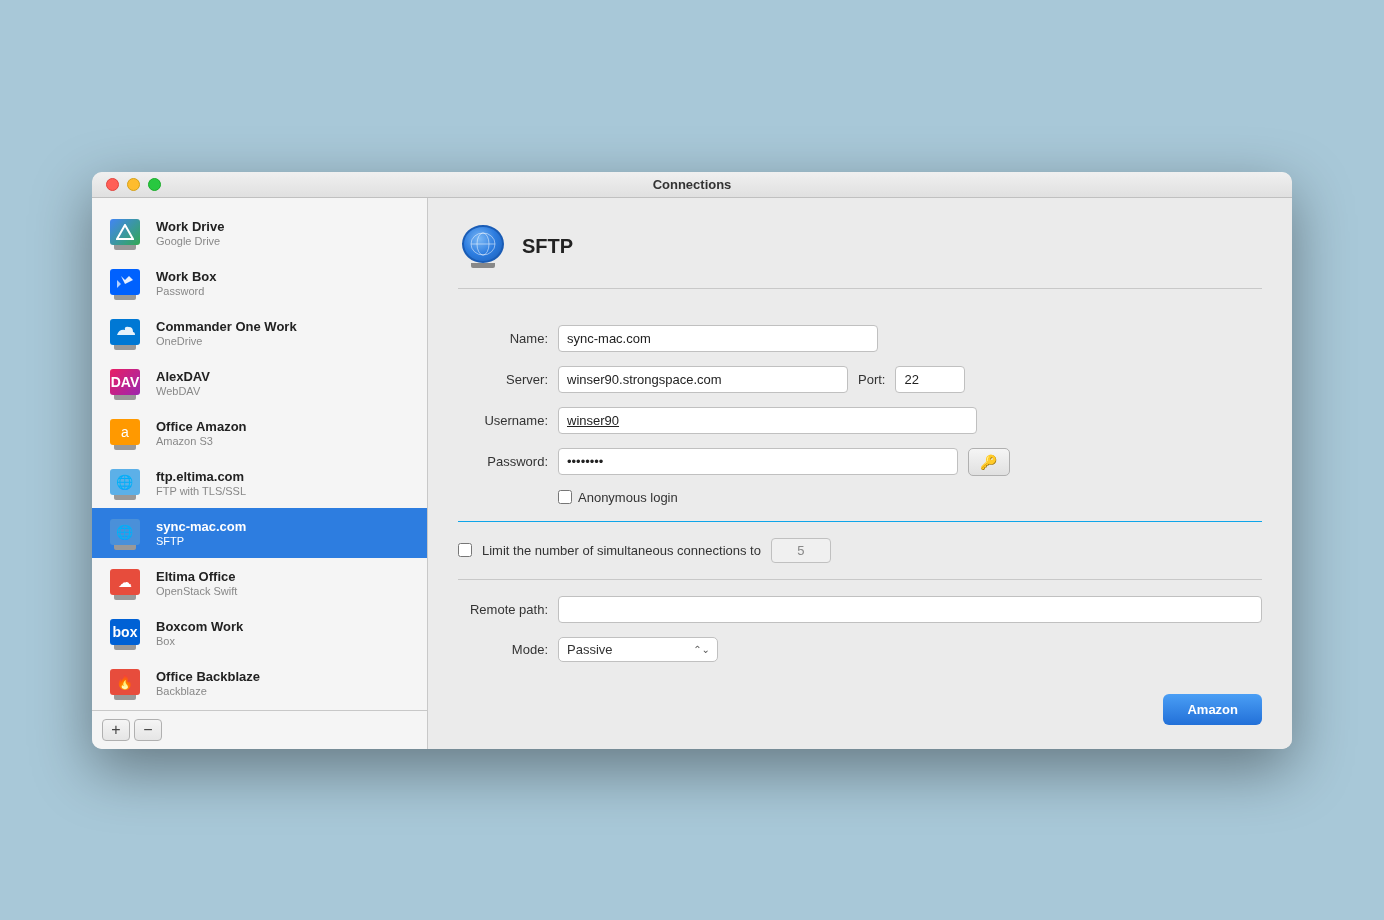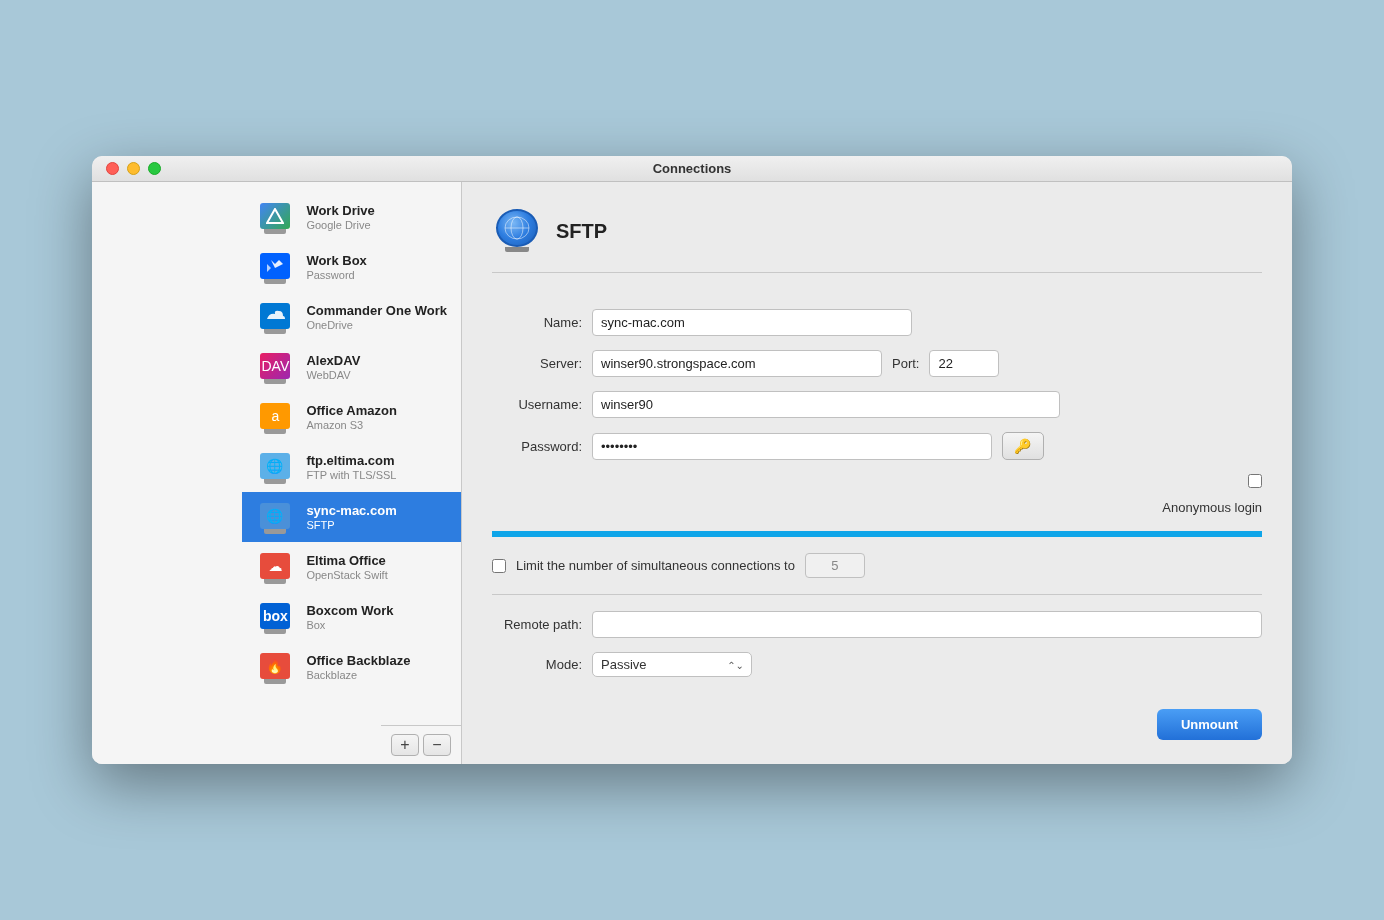--- a/index.html
+++ b/index.html
@@ -59,27 +59,26 @@
     }
 
     .window-body {
       display: flex;
       flex: 1;
       min-height: 0;
     }
 
     
     .sidebar {
-      width: 370px;
+      width: 336px;
       background: #f5f5f5;
       border-right: 1px solid #c8c8c8;
       display: flex;
       flex-direction: column;
       padding: 10px 0 0 0;
-      align-items: flex-end;
     }
 
     .sidebar-list {
       flex: 1;
       overflow-y: auto;
     }
 
     .sidebar-item {
       display: flex;
       align-items: center;
@@ -167,21 +166,21 @@
       font-size: 20px;
       font-weight: 700;
       color: #222;
     }
 
     .form-section {
       display: flex;
       flex-direction: column;
       gap: 14px;
       padding: 16px 0;
-      border-bottom: 6px solid #0ea5e9;
+      border-bottom: 1px solid #0ea5e9;
     }
 
     .form-row {
       display: flex;
       align-items: center;
       gap: 10px;
     }
 
     .form-label {
       font-size: 13px;
@@ -196,21 +195,21 @@
       border-radius: 4px;
       padding: 5px 8px;
       font-size: 13px;
       color: #222;
       outline: none;
     }
 
     .name-input { width: 320px; }
     .server-input { width: 290px; }
     .port-input { width: 70px; }
-    .username-input { width: 468px; }
+    .username-input { width: 419px; text-decoration: underline; }
     .password-input { width: 400px; }
 
     .port-label {
       font-size: 13px;
       color: #333;
     }
 
     .key-btn {
       width: 42px;
       height: 28px;
@@ -219,24 +218,23 @@
       border-radius: 5px;
       display: flex;
       align-items: center;
       justify-content: center;
       cursor: pointer;
       font-size: 14px;
     }
 
     .checkbox-row {
       display: flex;
-      align-items: flex-end;
-      gap: 12px;
+      align-items: flex-start;
+      gap: 6px;
       padding-left: 100px;
-      flex-direction: column;
     }
 
     .checkbox-label {
       font-size: 13px;
       color: #333;
     }
 
     input[type="checkbox"] {
       width: 14px;
       height: 14px;
@@ -352,21 +350,21 @@
       border-radius: 3px;
       color: white;
       font-size: 12px;
     }
 
     .icon-webdav {
       background: linear-gradient(135deg, #e91e63, #9c27b0);
       border-radius: 3px;
       color: white;
       font-size: 12px;
-      font-weight: normal;
+      font-weight: bold;
     }
 
     .icon-amazons3 {
       background: #ff9900;
       border-radius: 3px;
       color: white;
       font-size: 16px;
     }
 
     .icon-ftp {
@@ -684,18 +682,18 @@
             <select class="mode-select">
               <option>Passive</option>
               <option>Active</option>
             </select>
           </div>
         </div>
 
       </div>
 
       <div class="panel-footer">
-        <button class="unmount-btn">Unmount</button>
+        <button class="unmount-btn">Amazon</button>
       </div>
 
     </div>
   </div>
 </div>
 
 </body></html>

